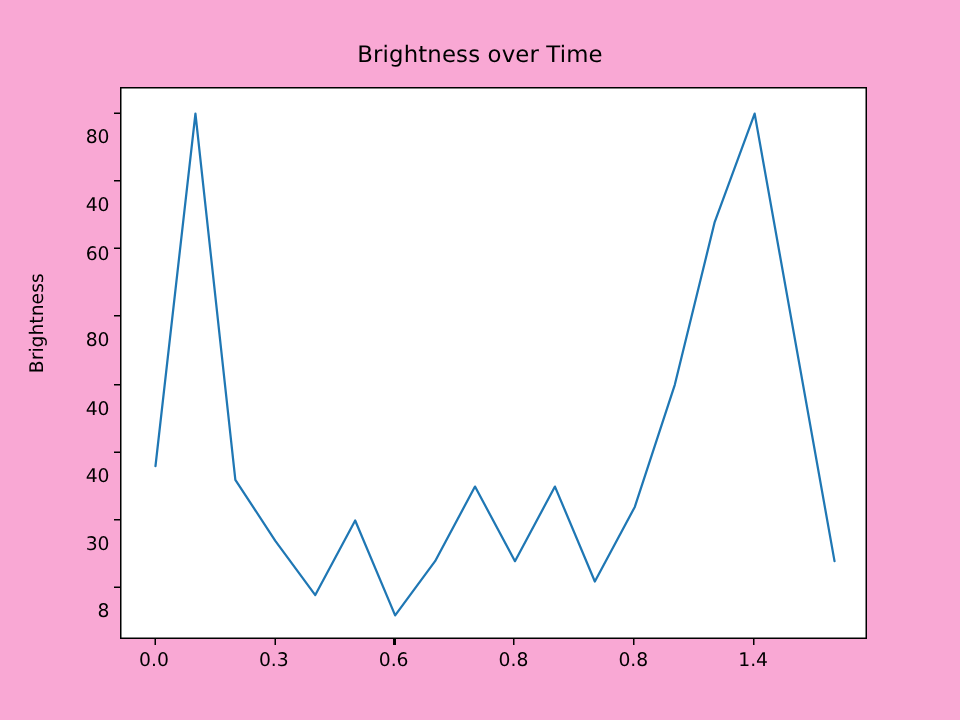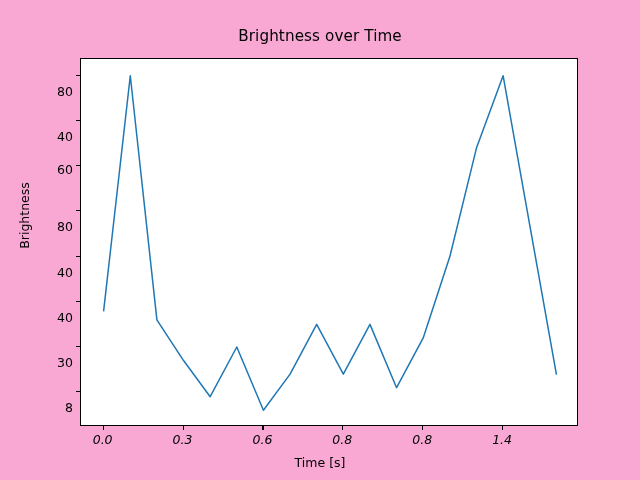--- a/index.html
+++ b/index.html
@@ -72,21 +72,20 @@
     background: #000000;
   }
   .xtick-label {
     position: absolute;
     text-align: center;
     font-size: 12.5px;
     color: #000000;
     transform: translateX(-50%);
     top: 432px;
     white-space: nowrap;
-    font-style: italic;
   }
   .xtick-mark {
     position: absolute;
     top: 426px;
     width: 1.1px;
     height: 4px;
     background: #000000;
   }
   #xlabel {
     position: absolute;
@@ -149,21 +148,20 @@
     </div>
   <div id="xtick-marks">
       <div class="xtick-mark" style="left: 102.649px;"></div>
       <div class="xtick-mark" style="left: 182.54px;"></div>
       <div class="xtick-mark" style="left: 262.431px;"></div>
       <div class="xtick-mark" style="left: 342.322px;"></div>
       <div class="xtick-mark" style="left: 422.213px;"></div>
       <div class="xtick-mark" style="left: 502.104px;"></div>
     </div>
 
-  <div id="xlabel">Time [s]</div>
 
   <div id="plot-area">
     <svg id="data-svg" preserveAspectRatio="none">
       <polyline id="series-0" fill="none" stroke="#1f77b4" stroke-width="1.5" stroke-linejoin="round" stroke-linecap="round" points="22.65,251.81 49.29,16.73 75.90,260.86 102.54,301.54 129.18,337.71 155.79,287.98 182.43,351.27 209.07,315.11 235.68,265.38 262.32,315.11 288.97,265.38 315.57,328.67 342.21,278.94 368.86,197.56 395.46,89.06 422.10,16.73 475.35,315.11"></polyline>
     </svg>
   </div>
 
 </div>
 
 </body></html>

